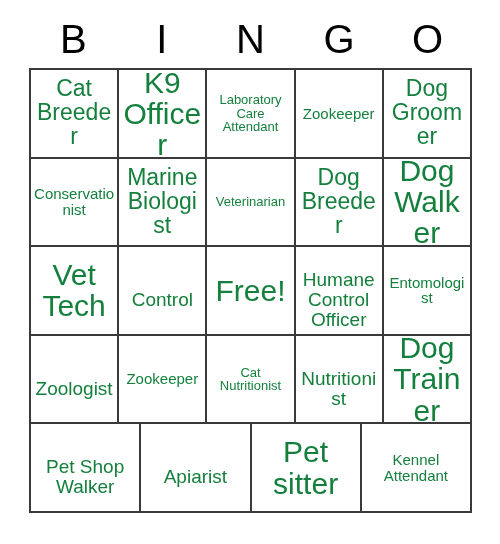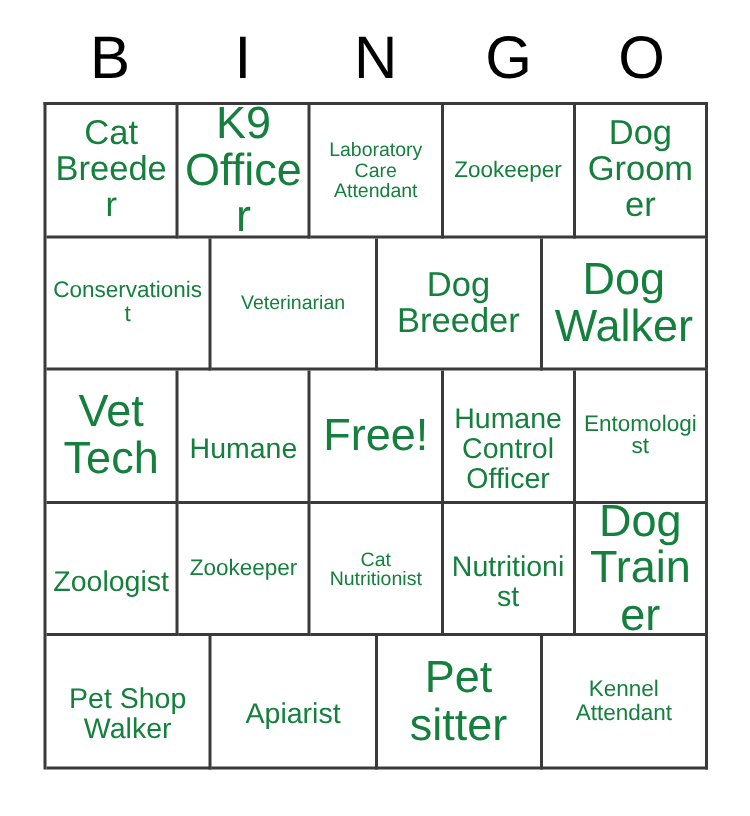--- a/index.html
+++ b/index.html
@@ -109,36 +109,39 @@
       <div class="cell">
           <span class="cell-text fs-lg">Dog Groomer</span>
         </div>
     </div>
 
     <div class="grid-row">
       <div class="cell">
           <span class="cell-text fs-xxs">Conservationist</span>
         </div>
       <div class="cell">
+          <span class="cell-text fs-lg">Marine Biologist</span>
+        </div>
+      <div class="cell">
           <span class="cell-text fs-xs">Veterinarian</span>
         </div>
       <div class="cell">
           <span class="cell-text fs-lg">Dog Breeder</span>
         </div>
       <div class="cell">
           <span class="cell-text fs-xl">Dog Walker</span>
         </div>
     </div>
 
     <div class="grid-row">
       <div class="cell">
           <span class="cell-text fs-xl">Vet Tech</span>
         </div>
       <div class="cell">
-          <span class="cell-text fs-md">Humane</span>
+          <span class="cell-text fs-md">Control</span>
         </div>
       <div class="cell">
           <span class="cell-text fs-xl">Free!</span>
         </div>
       <div class="cell">
           <span class="cell-text fs-md">Humane Control Officer</span>
         </div>
       <div class="cell">
           <span class="cell-text fs-xxs">Entomologist</span>
         </div>

